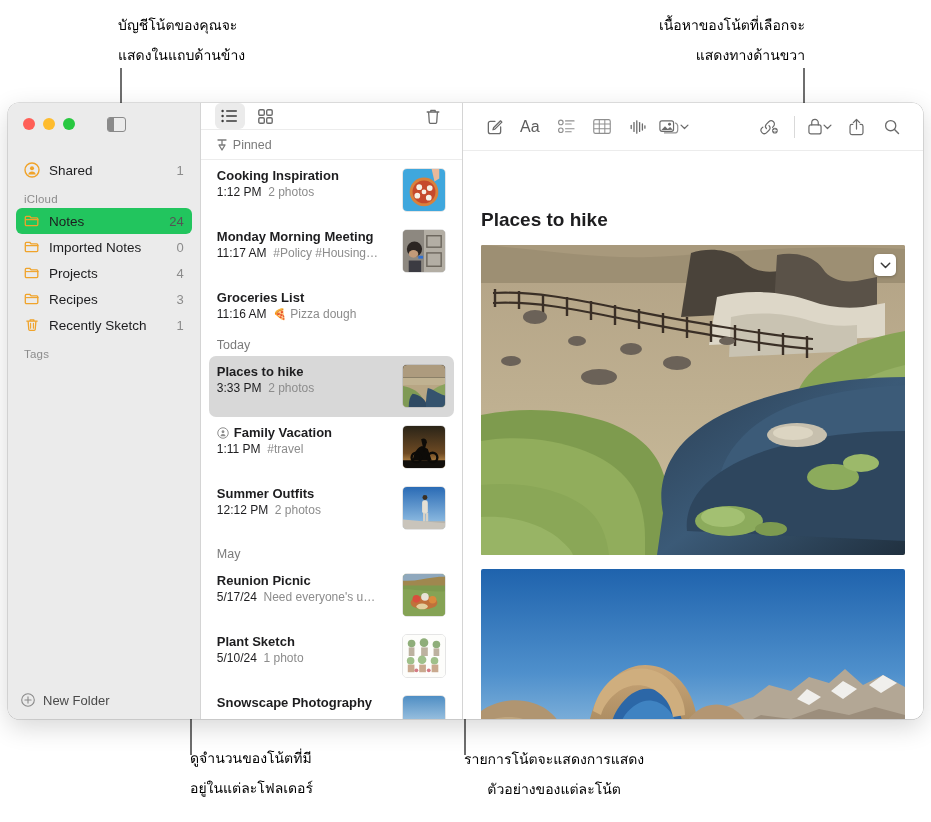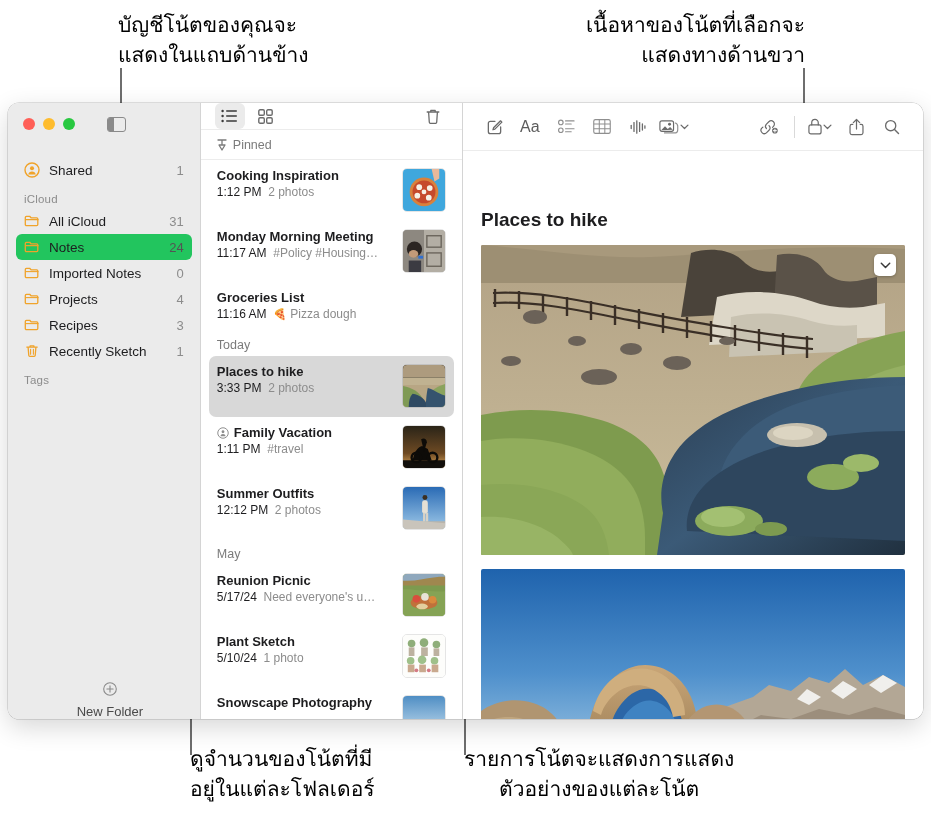--- a/index.html
+++ b/index.html
@@ -7,29 +7,29 @@
     width: 931px; height: 822px;
     background: #ffffff;
     font-family: "Liberation Sans", "DejaVu Sans", sans-serif;
     overflow: hidden;
   }
   #root { position: relative; width: 931px; height: 822px; }
 
   
   .annot {
     position: absolute;
-    font-size: 21px;
+    font-size: 14px;
     line-height: 30px;
     color: #000;
     font-family: "DejaVu Sans", "Liberation Sans", sans-serif;
     white-space: pre-line;
   }
   .annot.tl { left: 118px; top: 10px; text-align: left; }
   .annot.tr { left: 500px; top: 10px; width: 305px; text-align: right; }
-  .annot.bl { left: 190px; top: 744px; text-align: left; }
+  .annot.bl { left: 190px; top: 744px; text-align: left; font-family: Liberation Serif, serif; }
   .annot.br { left: 464px; top: 744px; text-align: center; }
 
   .leader { position: absolute; background: #6e6e6e; }
   .leader.v { width: 2px; }
   .leader.h { height: 2px; }
 
   
   #window {
     position: absolute;
     left: 8px; top: 103px;
@@ -82,21 +82,21 @@
   .sb-count { font-size: 13px; color: #8c8c8c; }
   .sb-row.sel .sb-count { color: #545454; }
   .sb-header {
     font-size: 11.5px; color: #8c8c8c;
     padding: 10px 16px 3px 16px; letter-spacing: .2px;
   }
   .ic { width: 16px; height: 16px; flex: none; display:block; }
 
   .sb-footer {
     height: 38px; display: flex; align-items: center;
-    padding-left: 12px; gap: 7px; flex-direction: column;
+    padding-left: 12px; gap: 7px;
   }
   .nf-label { font-size: 13px; color: #4a4a4a; }
 
   
   #list {
     width: 264px; height: 100%;
     background: #fff;
     border-right: 0.5px solid #d4d4d4;
     display: flex; flex-direction: column;
     position: relative;
@@ -212,28 +212,20 @@
             <circle cx="8" cy="8" r="7" fill="none" stroke="#f0a32a" stroke-width="1.4"></circle>
             <circle cx="8" cy="6.2" r="2" fill="#f0a32a"></circle>
             <path d="M4.2 12.4a3.9 3.9 0 017.6 0" fill="#f0a32a"></path>
           </svg>
           <span class="sb-label">Shared</span>
           <span class="sb-count">1</span>
         </div>
 
         <div class="sb-header">iCloud</div>
 
-        <div class="sb-row">
-          <svg class="ic" viewBox="0 0 16 16">
-            <path d="M1.3 4.4a1.1 1.1 0 011.1-1.1h3.3l1.3 1.5h5.7a1.1 1.1 0 011.1 1.1v5.7a1.1 1.1 0 01-1.1 1.1H2.4a1.1 1.1 0 01-1.1-1.1z" fill="none" stroke="#f0a32a" stroke-width="1.3" stroke-linejoin="round"></path>
-            <path d="M1.5 6.6h13" stroke="#f0a32a" stroke-width="1.1"></path>
-          </svg>
-          <span class="sb-label">All iCloud</span>
-          <span class="sb-count">31</span>
-        </div>
 
         <div class="sb-row sel">
           <svg class="ic" viewBox="0 0 16 16">
             <path d="M1.3 4.4a1.1 1.1 0 011.1-1.1h3.3l1.3 1.5h5.7a1.1 1.1 0 011.1 1.1v5.7a1.1 1.1 0 01-1.1 1.1H2.4a1.1 1.1 0 01-1.1-1.1z" fill="none" stroke="#f0a32a" stroke-width="1.3" stroke-linejoin="round"></path>
             <path d="M1.5 6.6h13" stroke="#f0a32a" stroke-width="1.1"></path>
           </svg>
           <span class="sb-label">Notes</span>
           <span class="sb-count">24</span>
         </div>
 

